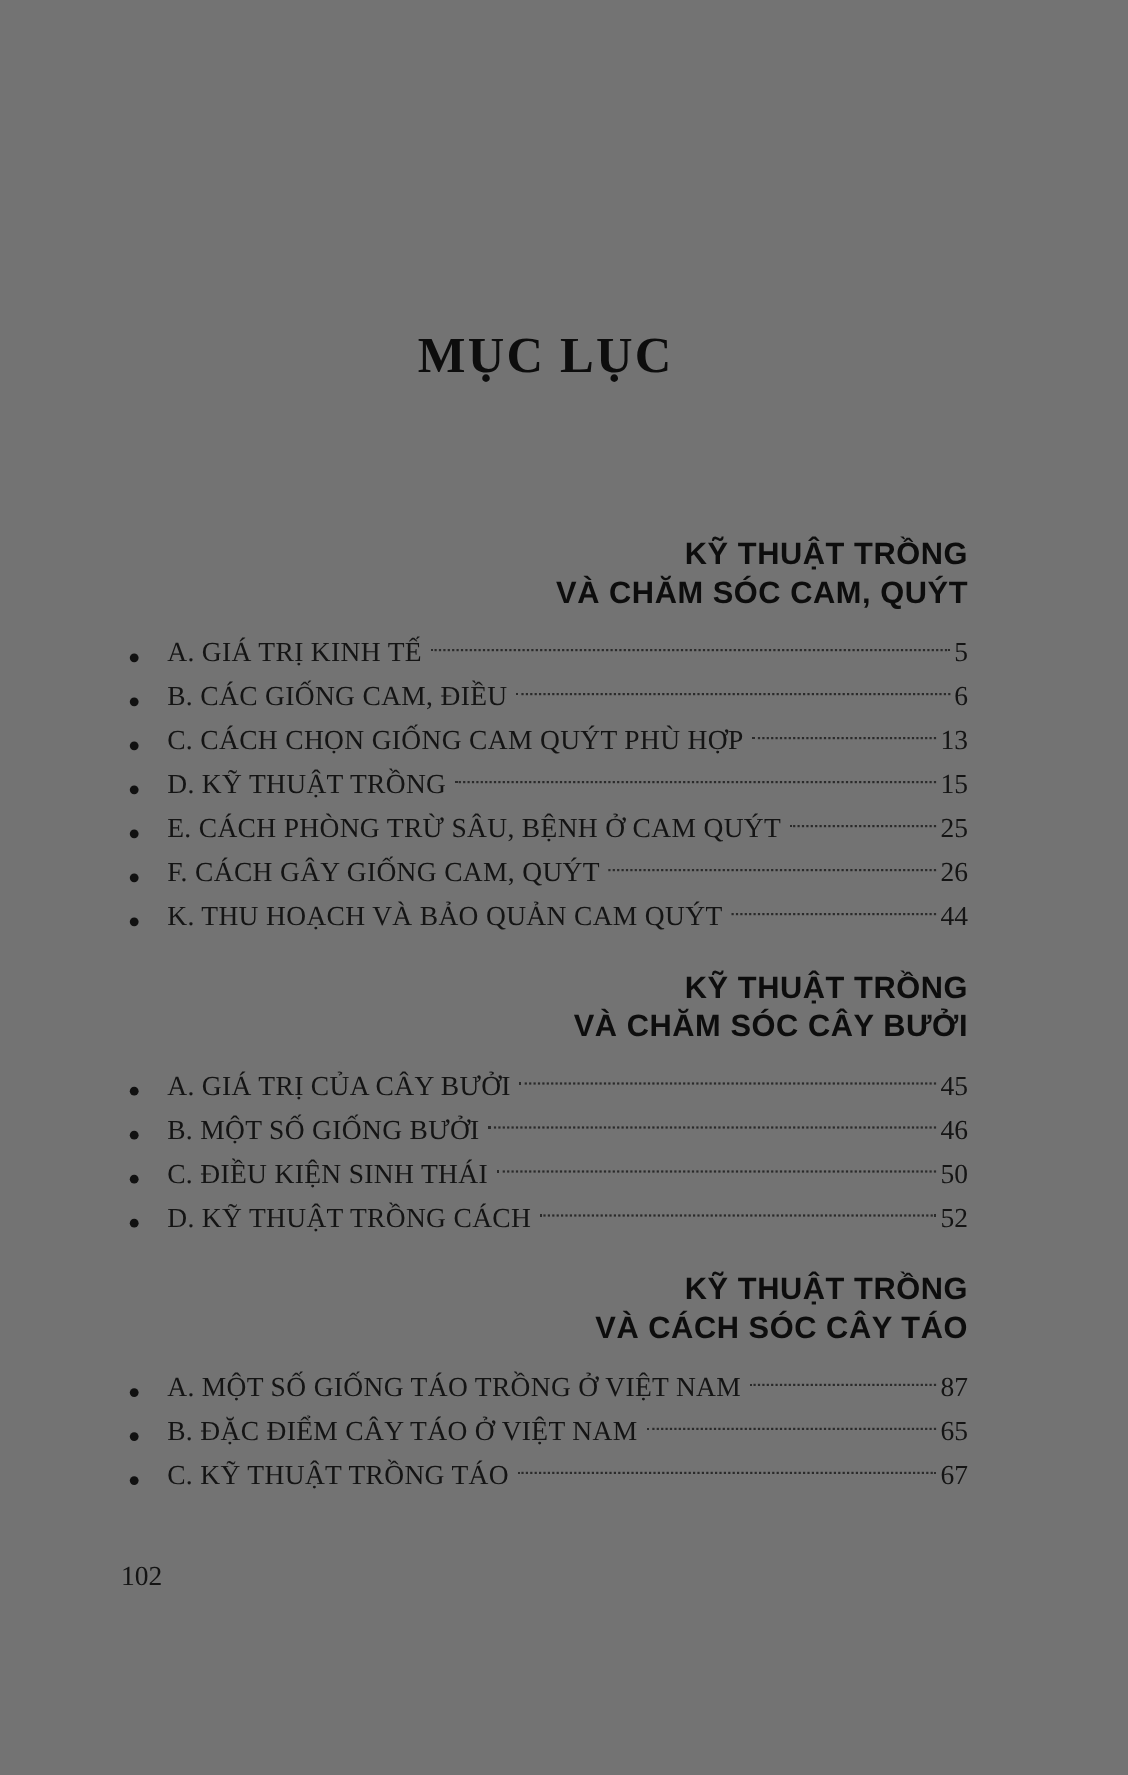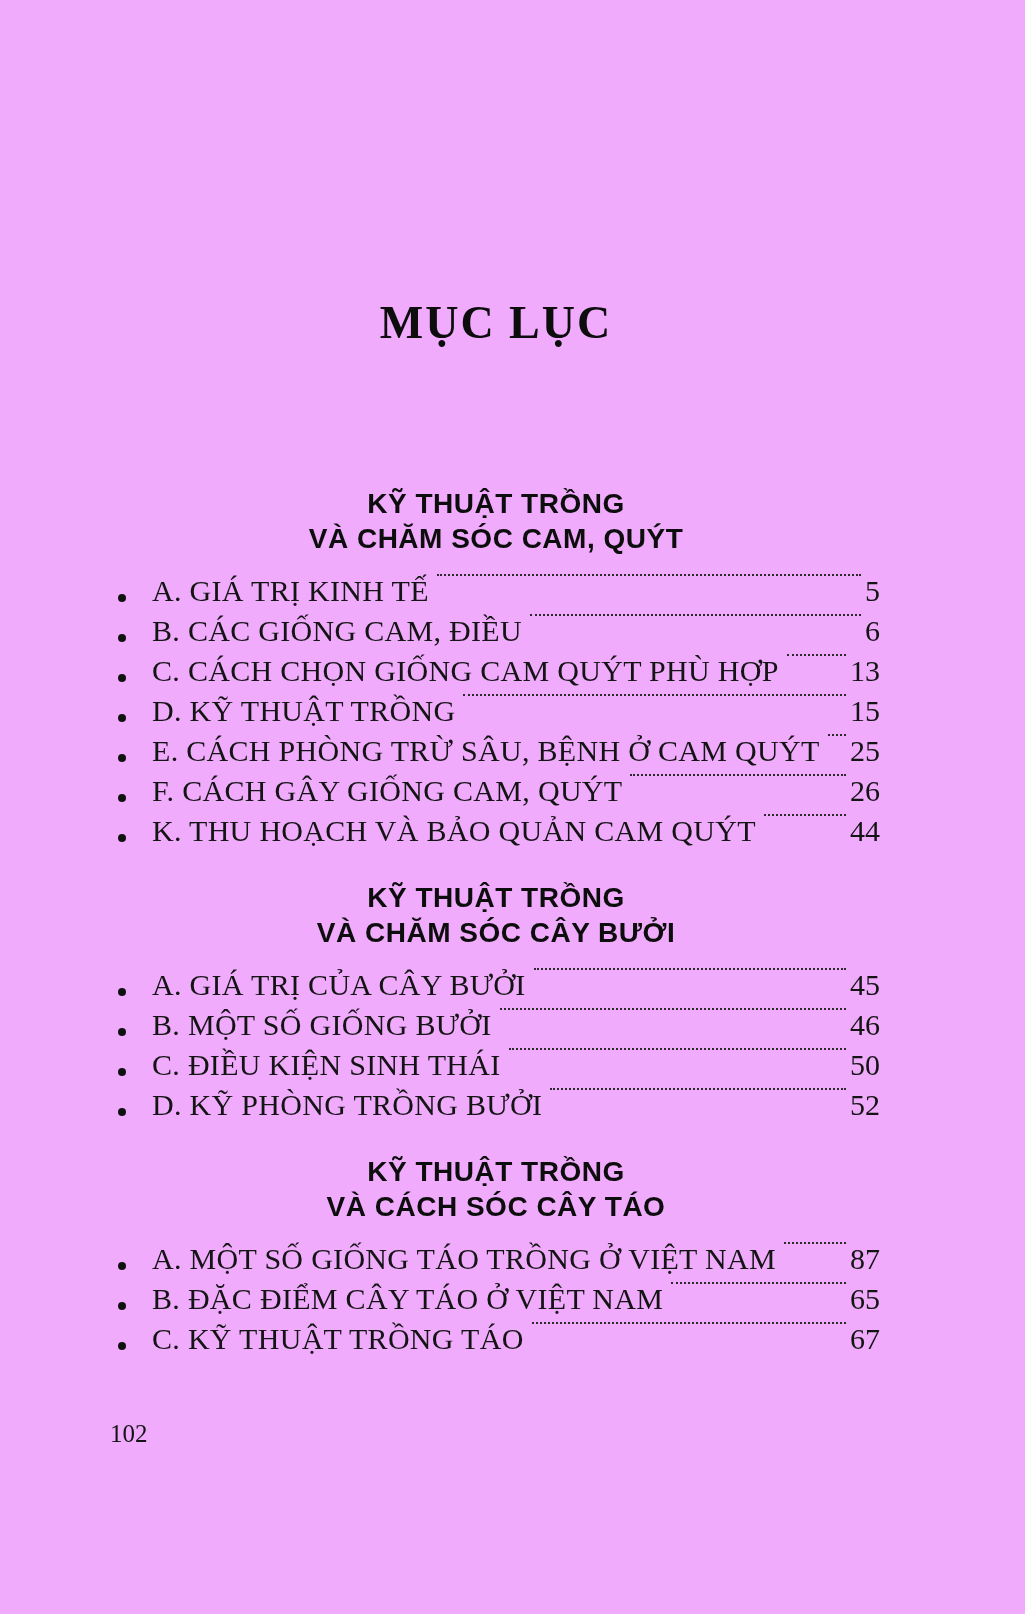--- a/index.html
+++ b/index.html
@@ -6,53 +6,53 @@
     margin: 0;
     padding: 0;
     background: #ffffff;
   }
   .page {
     position: relative;
     width: 1025px;
     height: 1614px;
     box-sizing: border-box;
     padding: 300px 145px 0 112px;
-    background: #f0abfc;
+    background: #737373;
     color: #111111;
     overflow: hidden;
   }
   .doc-title {
     margin: 0 0 140px 0;
     text-align: center;
     font-family: "Liberation Serif", "DejaVu Serif", serif;
     font-weight: 700;
     font-size: 46px;
     line-height: 1;
     letter-spacing: 2px;
     color: #0d0d0d;
   }
   .toc-section { margin: 0; }
   .toc-section + .toc-section { margin-top: 26px; }
   .section-heading {
     margin: 0 0 18px 0;
-    text-align: center;
+    text-align: right;
     font-family: "Liberation Sans", "DejaVu Sans", sans-serif;
     font-weight: 700;
     font-size: 28px;
     line-height: 1.25;
     letter-spacing: 0.5px;
     color: #0d0d0d;
   }
   .section-heading .hline { display: block; }
   .toc-row {
     display: flex;
-    align-items: flex-start;
+    align-items: center;
     height: 40px;
     font-family: "Liberation Serif", "DejaVu Serif", serif;
-    font-size: 30px;
+    font-size: 25px;
     color: #141414;
   }
   .bullet {
     align-self: flex-end;
     flex: 0 0 auto;
     width: 8px;
     height: 8px;
     margin: 0 26px 12px 6px;
     border-radius: 50%;
     background: #111111;
@@ -152,21 +152,21 @@
           <span class="pageno">46</span>
         </div>
         <div class="toc-row">
           <span class="bullet"></span>
           <span class="label">C. ĐIỀU KIỆN SINH THÁI</span>
           <span class="leader"></span>
           <span class="pageno">50</span>
         </div>
         <div class="toc-row">
           <span class="bullet"></span>
-          <span class="label">D. KỸ PHÒNG TRỒNG BƯỞI</span>
+          <span class="label">D. KỸ THUẬT TRỒNG CÁCH</span>
           <span class="leader"></span>
           <span class="pageno">52</span>
         </div>
       </section>
       <section class="toc-section">
         <h2 class="section-heading">
           <span class="hline">KỸ THUẬT TRỒNG</span>
           <span class="hline">VÀ CÁCH SÓC CÂY TÁO</span>
         </h2>
         <div class="toc-row">

